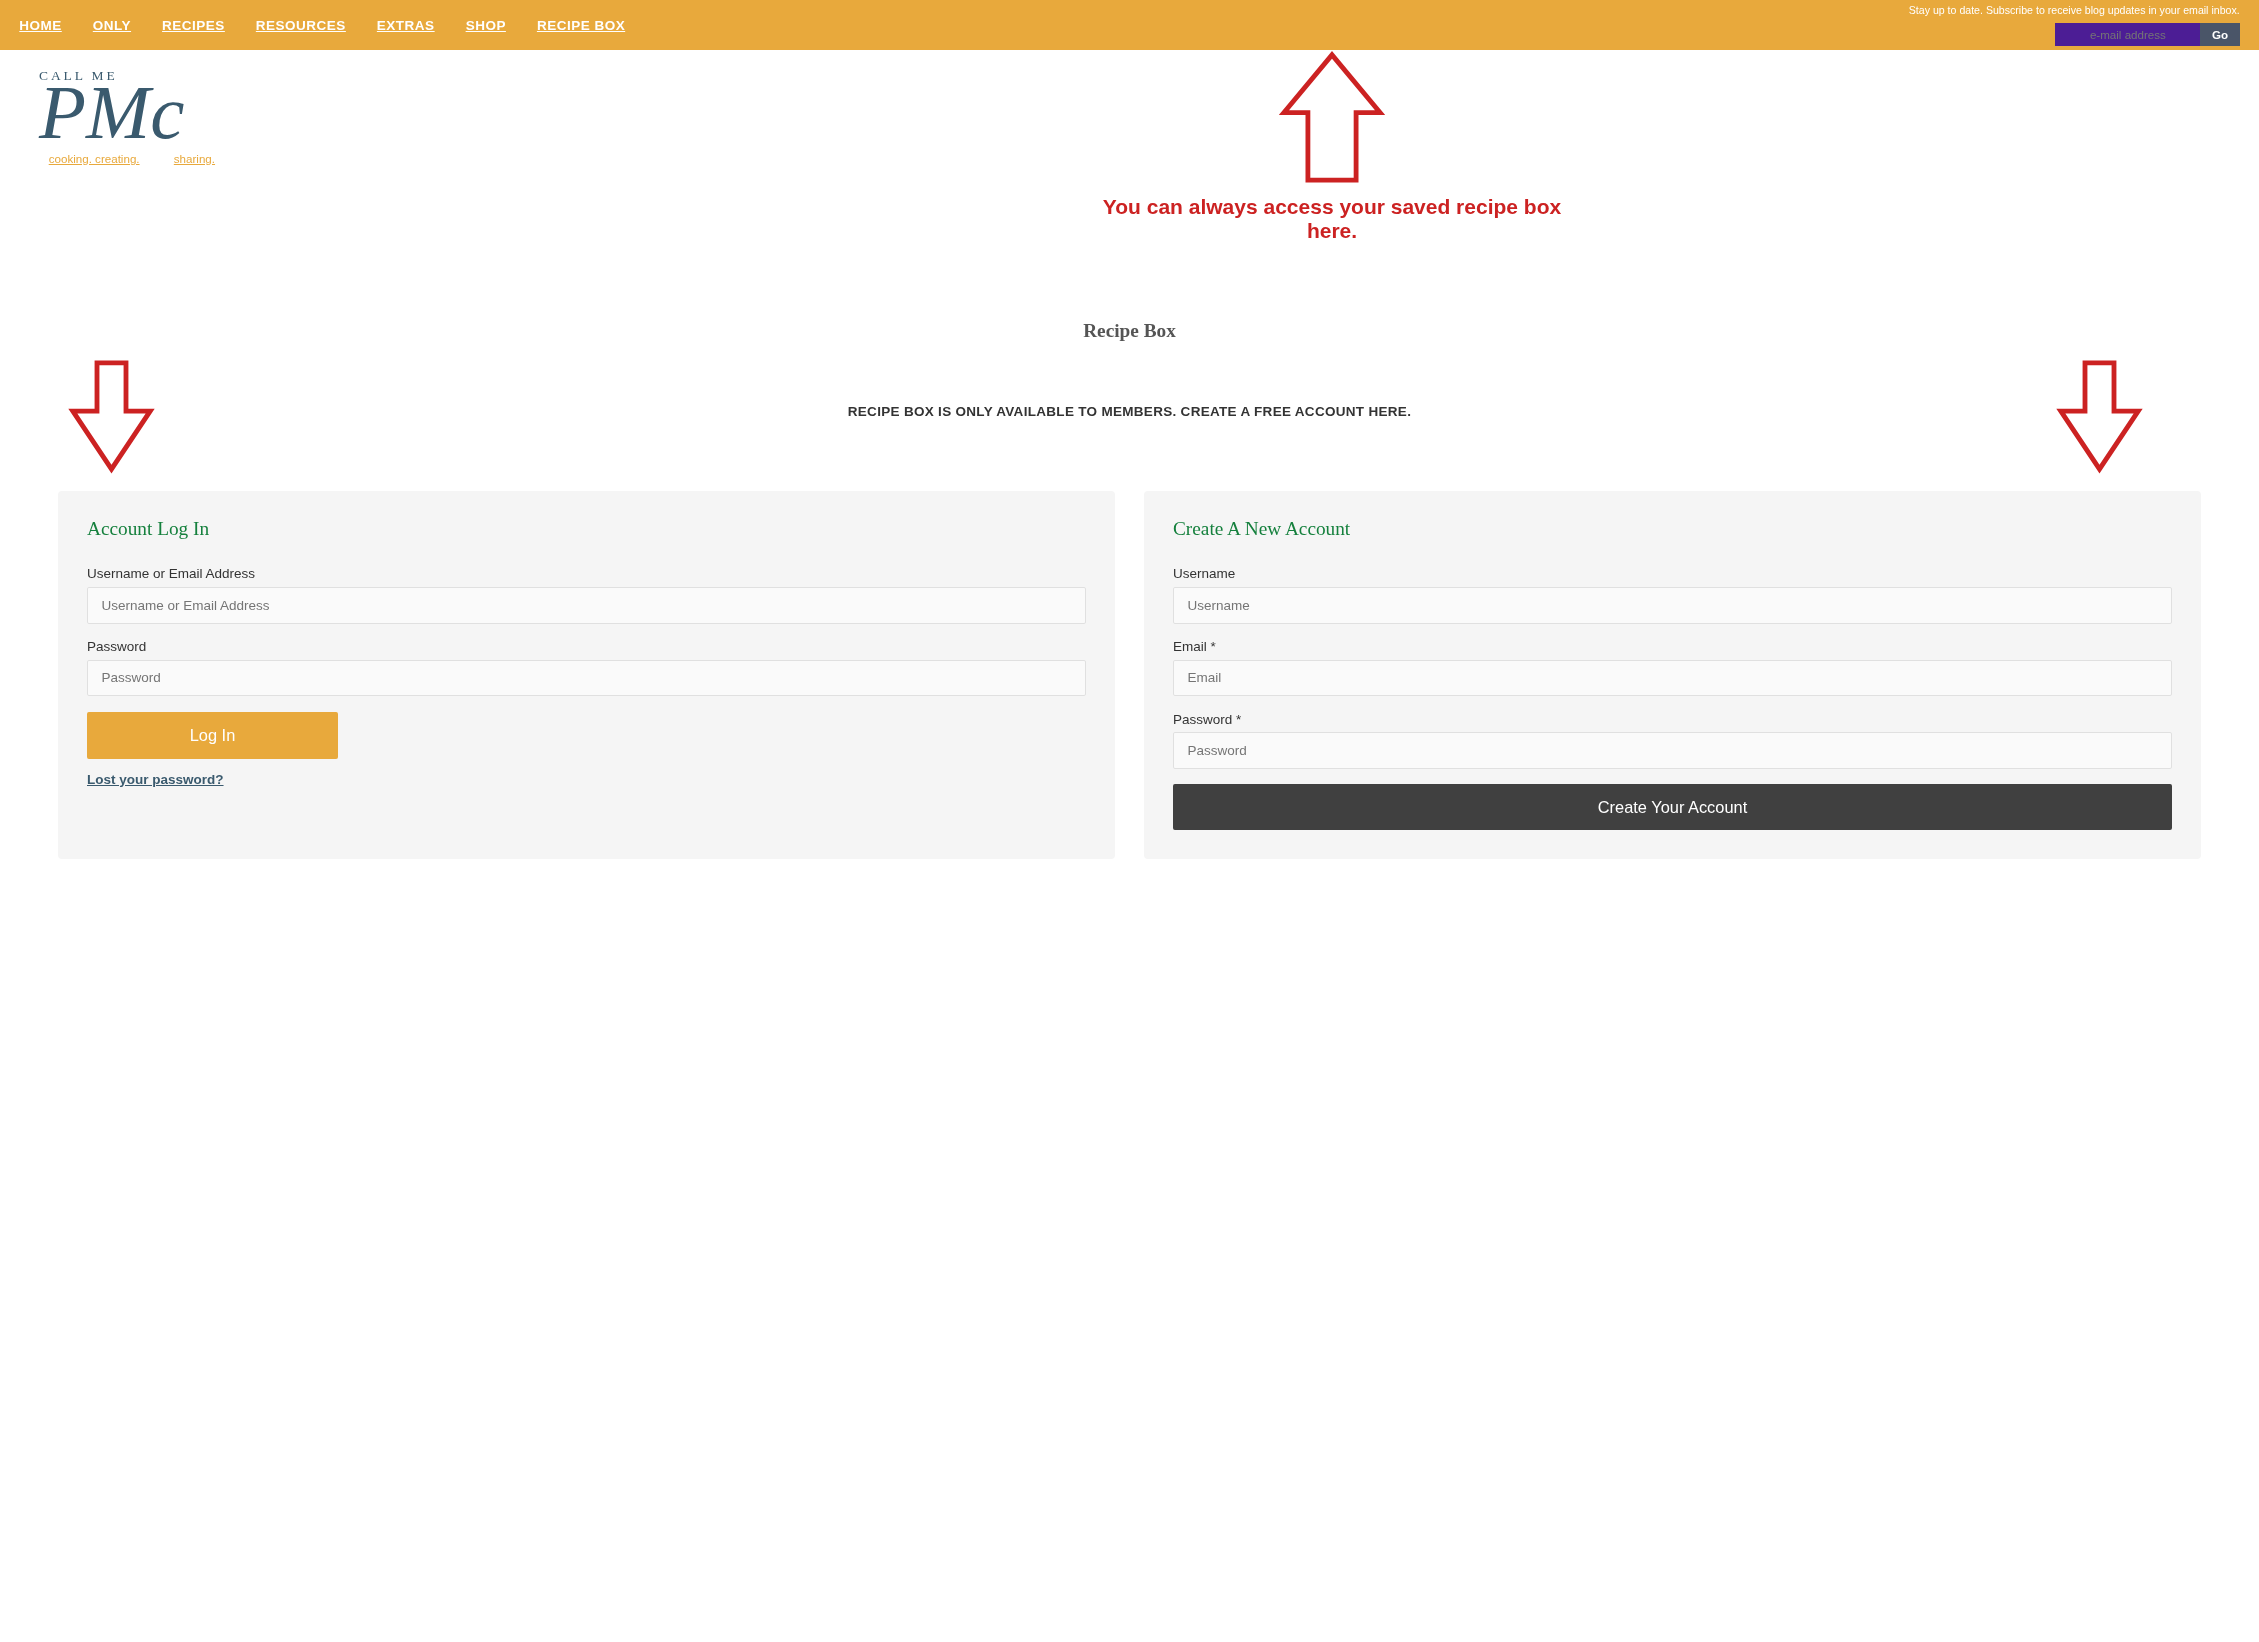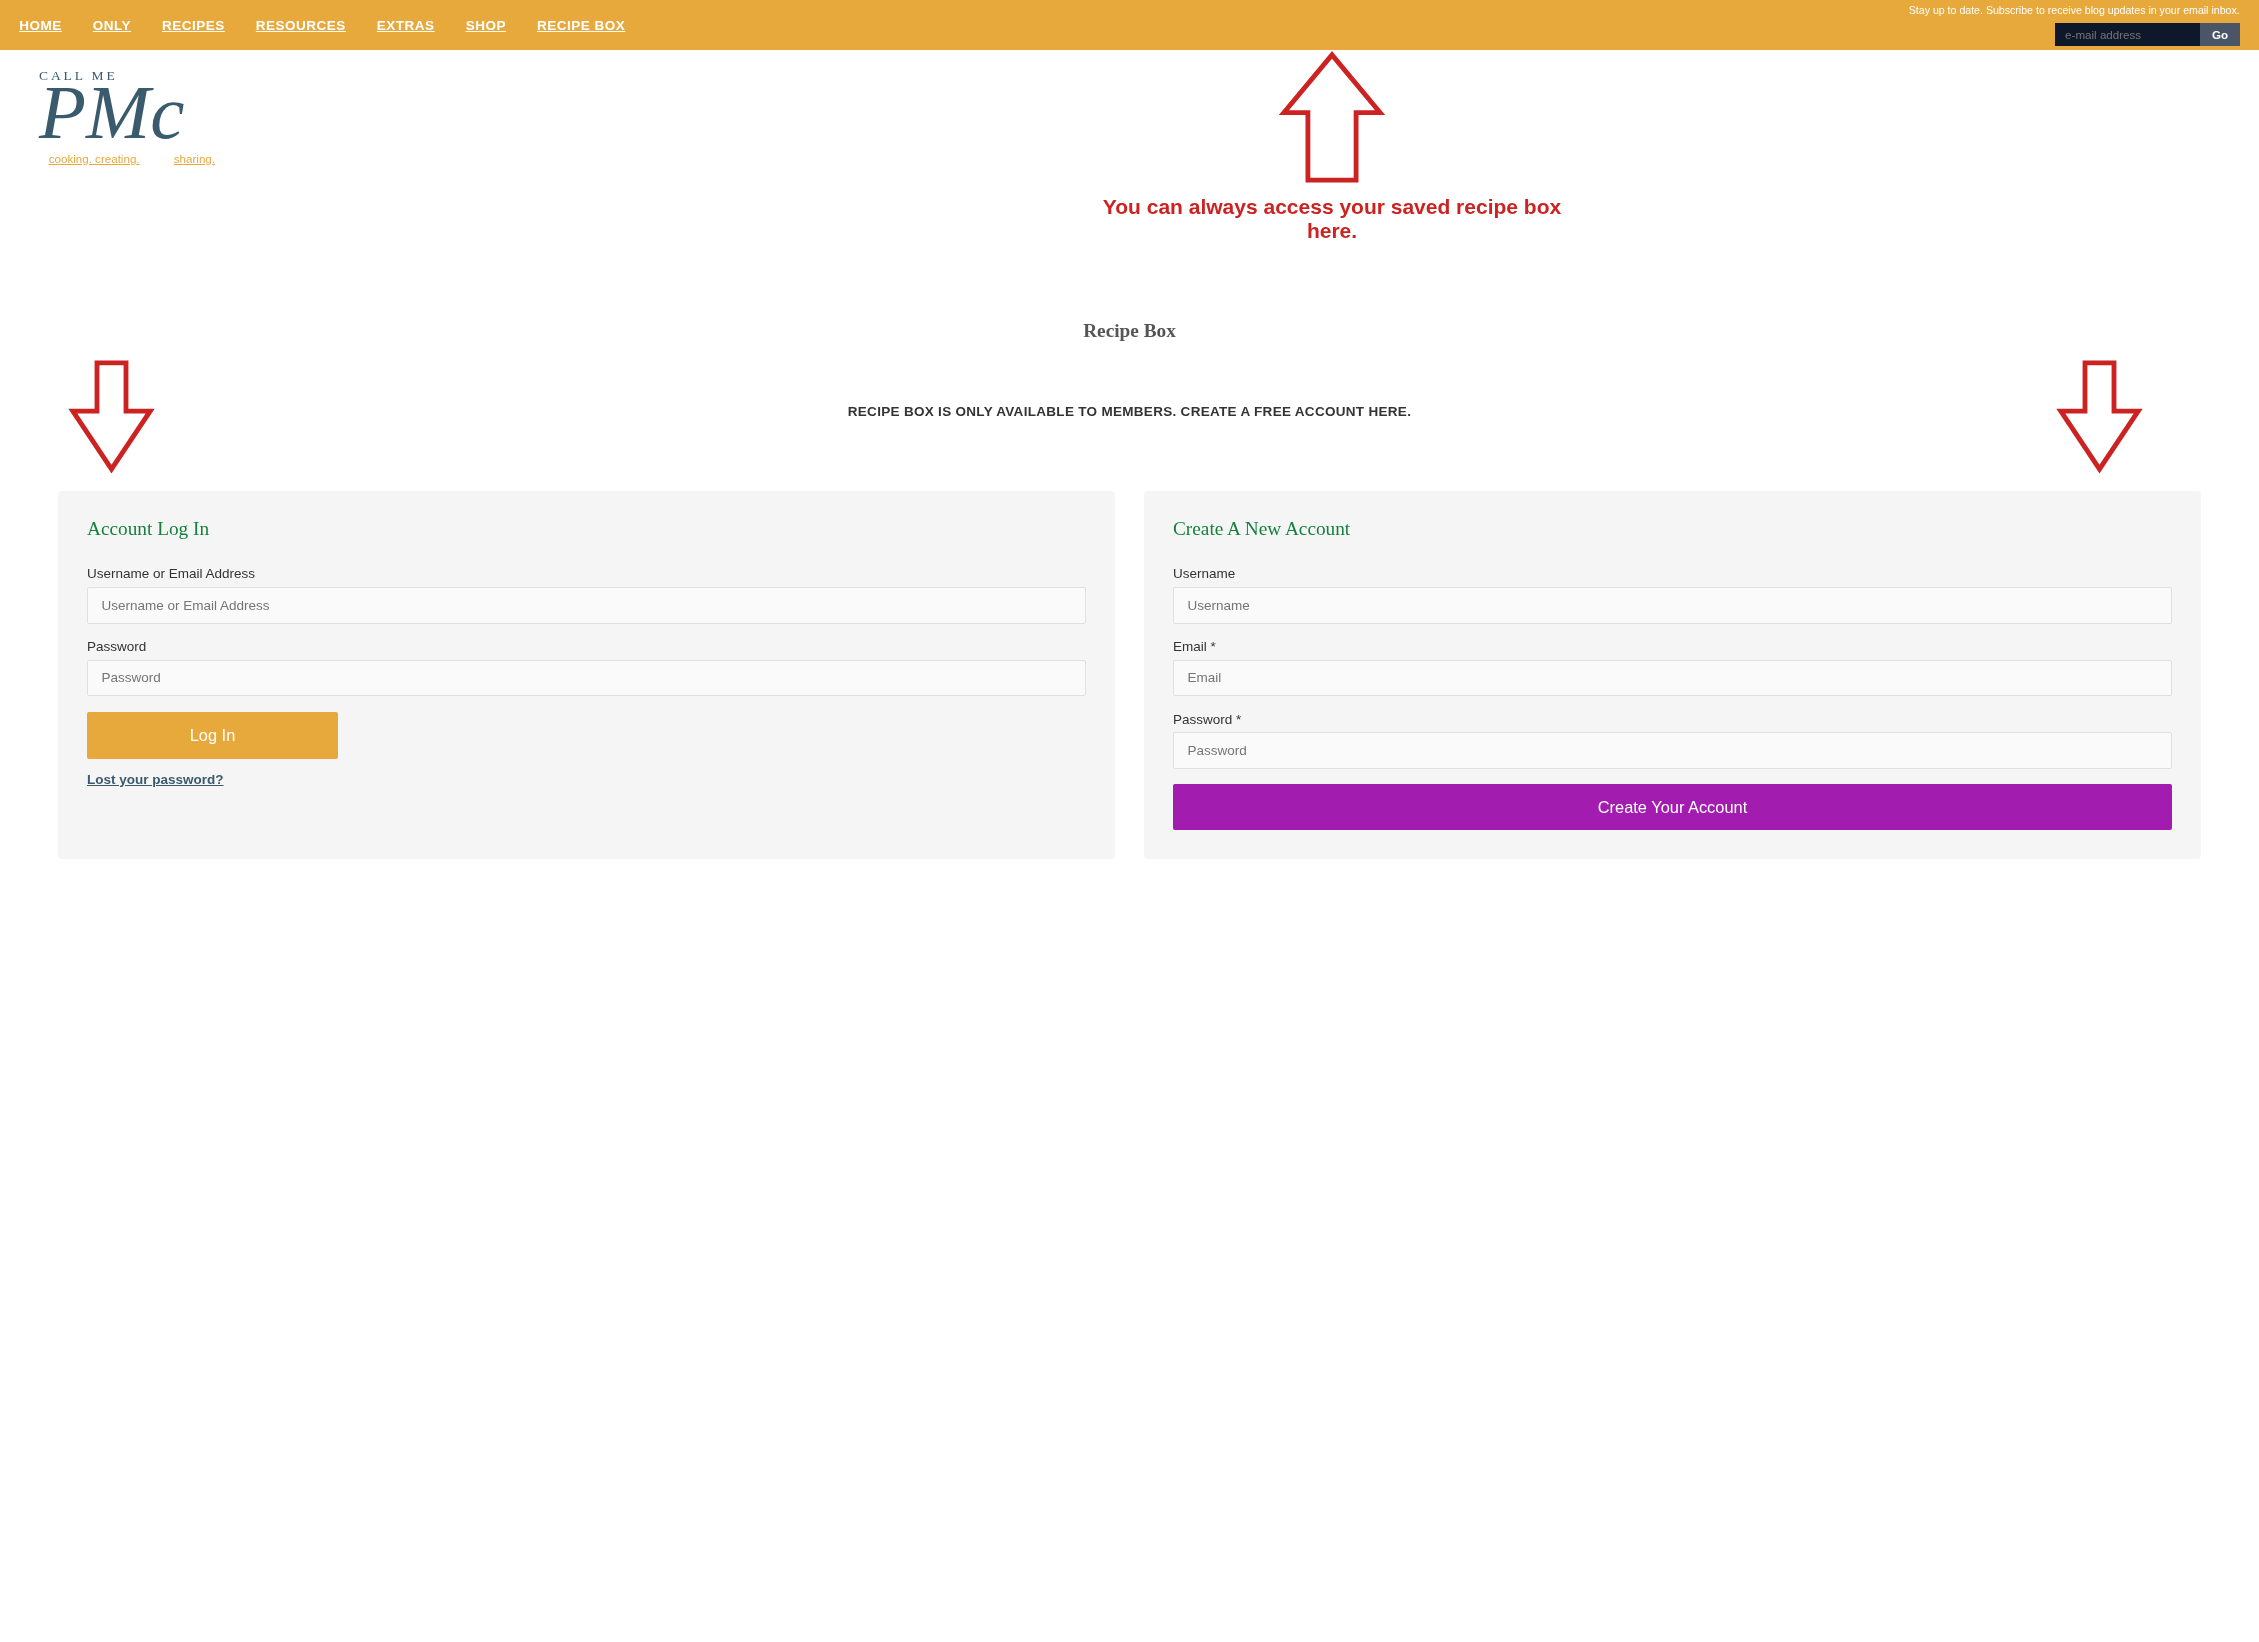--- a/index.html
+++ b/index.html
@@ -39,24 +39,25 @@
       line-height: 1.3;
     }
     .nav-subscribe-form {
       display: flex;
       gap: 0;
     }
     .nav-subscribe-form input {
       padding: 4.8px 9.7px;
       font-size: 11.6px;
       border: none;
-      background: #0f172a;
+      background: #4c1d95;
       color: #888;
       outline: none;
       width: 145px;
+      text-align: center;
     }
     .nav-subscribe-form button {
       background: #4a5568;
       color: #fff;
       border: none;
       padding: 4.8px 11.6px;
       font-size: 11.6px;
       cursor: pointer;
       font-weight: bold;
     }
@@ -201,21 +202,21 @@
       font-size: 16.4px;
       cursor: pointer;
       border-radius: 1.9px;
       margin-top: 3.9px;
       display: block;
     }
 
     .btn-create {
       width: 100%;
       padding: 13.5px;
-      background: #a21caf;
+      background: #404040;
       color: #fff;
       border: none;
       font-size: 16.4px;
       cursor: pointer;
       border-radius: 1.9px;
       margin-top: 3.9px;
       display: block;
     }
 
     .lost-password {

